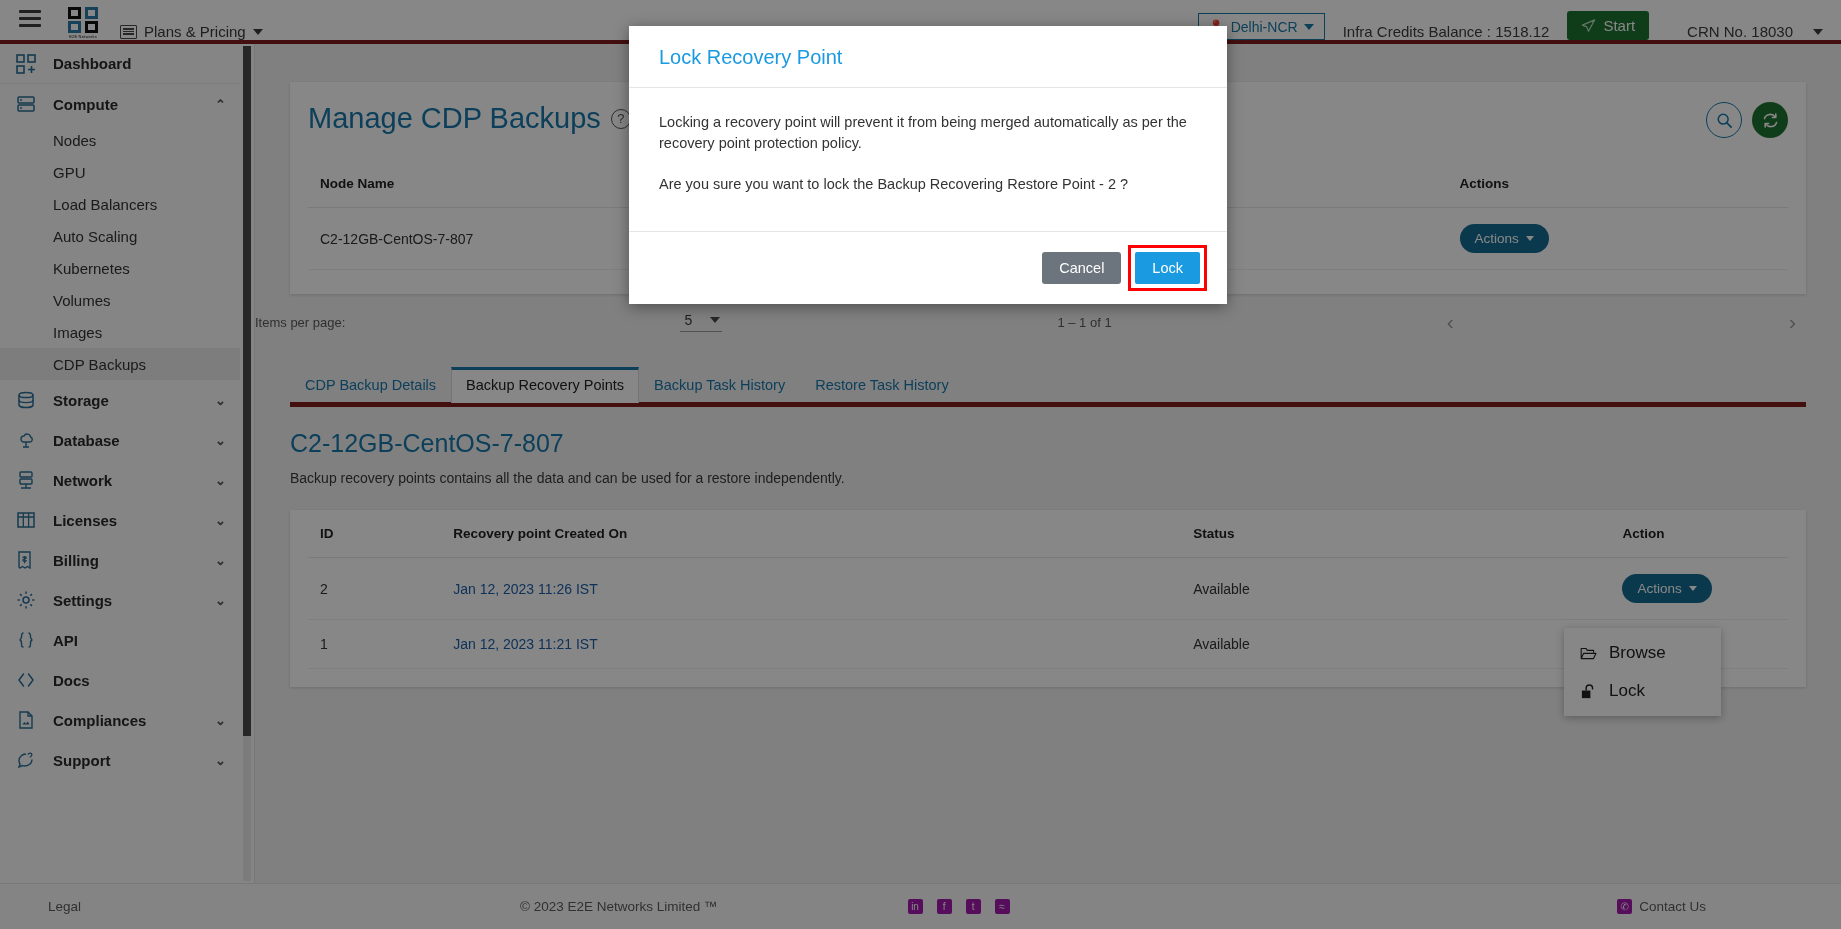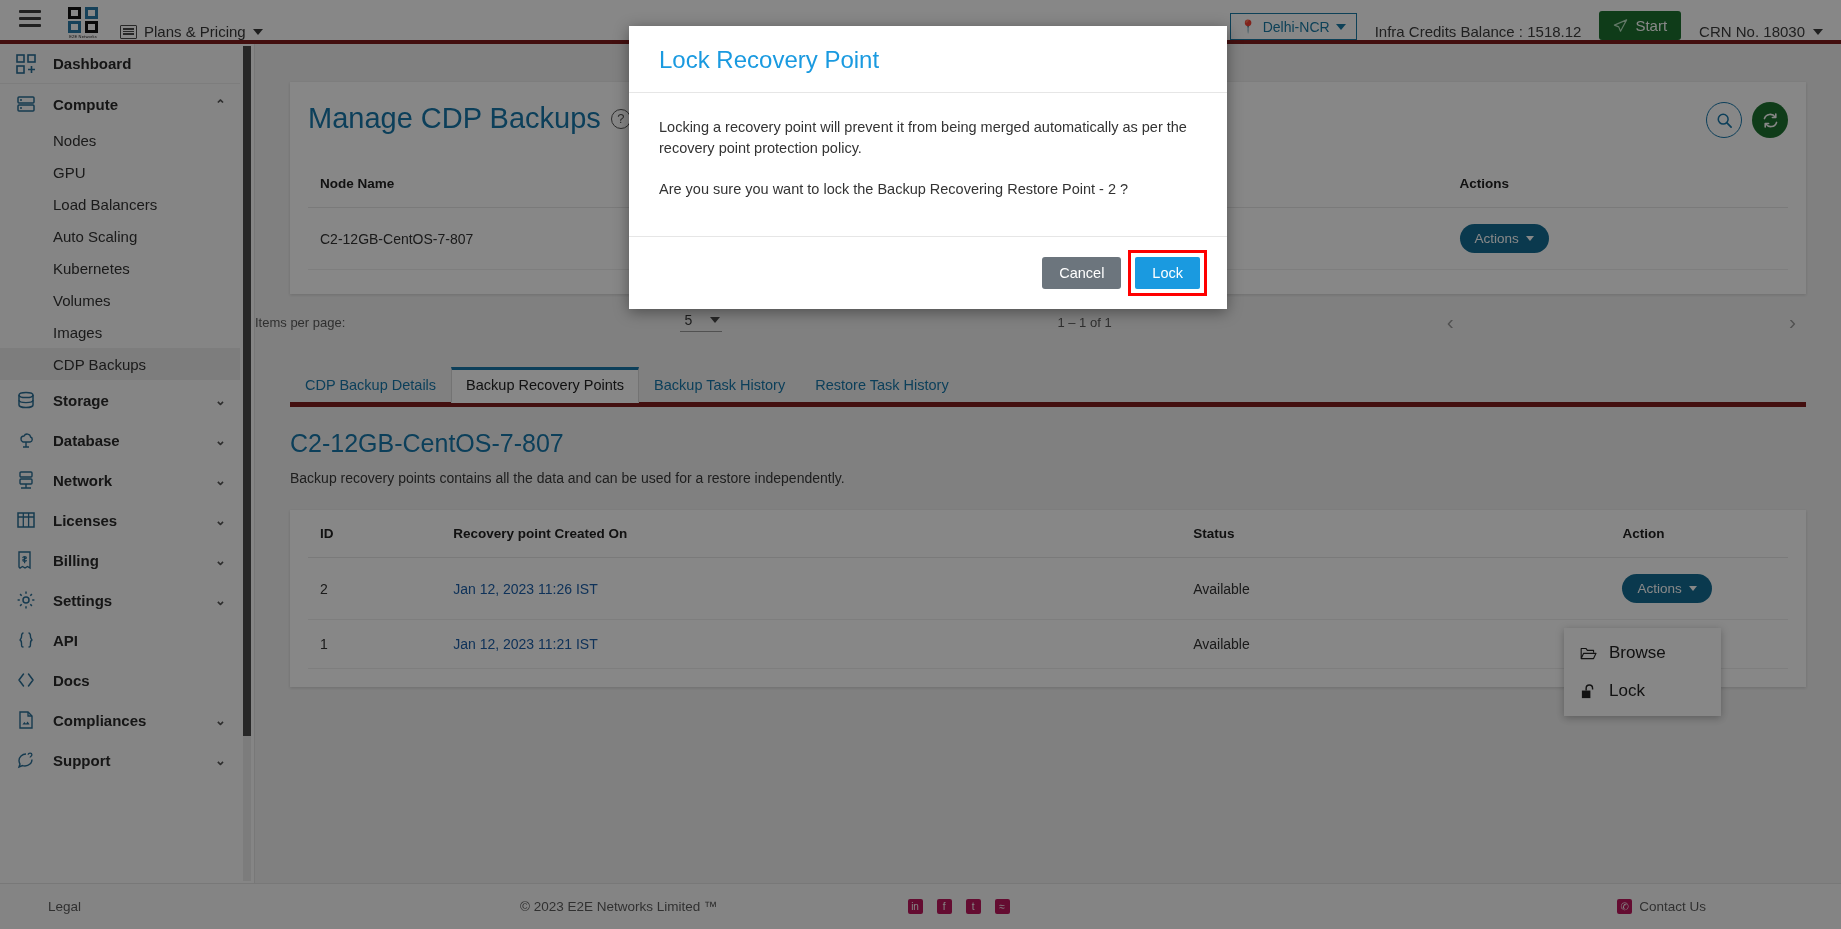--- a/index.html
+++ b/index.html
@@ -71,21 +71,21 @@
     margin-right: 18px;
   }
   .region-chip .pin { font-size: 13px; }
   .region-chip .caret { border-left: 5px solid transparent; border-right: 5px solid transparent; border-top: 6px solid #1a7ba6; }
   .credits { font-size: 15px; color: #3d3d3d; margin-right: 18px; white-space: nowrap;}
   .start-btn {
     background: #1d7230; color: #fff; height: 29px;
     display:flex; align-items:center; gap:7px; padding: 0 14px;
     font-size: 15px; border-radius: 3px; cursor: pointer; margin-right: 18px;
   }
-  .crn { font-size: 15px; color: #3d3d3d; display:flex; align-items:center; gap:8px; margin-right: 18px; cursor:pointer;}
+  .crn { font-size: 15px; color: #3d3d3d; display:flex; align-items:center; gap:20px; margin-right: 18px; cursor:pointer;margin-left:20px;}
   .crn .caret { border-left: 5px solid transparent; border-right: 5px solid transparent; border-top: 6px solid #3d3d3d; }
 
   
   #sidebar {
     position: absolute; top: 44px; left: 0; bottom: 46px; width: 255px;
     background: #fbfbfb; border-right: 1px solid #e3e3e3;
     overflow: hidden; z-index: 15;
   }
   #sidebar-scroll { position:absolute; inset:0; right: 14px; }
   .side-item {
@@ -198,33 +198,33 @@
   
   #footer {
     position: absolute; left: 0; right: 0; bottom: 0; height: 46px;
     background: #fafafa; border-top: 1px solid #e3e3e3;
     display:flex; align-items:center; z-index: 16; font-size: 13.5px; color:#5c5c5c;
   }
   #footer .legal { width: 255px; padding-left: 48px; }
   #footer .copy { flex: 0 0 auto; margin-left: 265px; }
   #footer .social { display:flex; gap: 14px; margin-left: 190px; }
   .sq-icon {
-    width: 15px; height: 15px; background: #be185d; color: #fafafa; border-radius: 2px;
+    width: 15px; height: 15px; background: #a21caf; color: #fafafa; border-radius: 2px;
     font-size: 10px; display:flex; align-items:center; justify-content:center; cursor:pointer;
   }
   #footer .contact { margin-left: auto; margin-right: 135px; display:flex; align-items:center; gap:7px; cursor:pointer;}
 
   
   #modal {
     position: absolute; z-index: 900;
     left: 629px; top: 26px; width: 598px;
     background: #fff; box-shadow: 0 3px 14px rgba(0,0,0,.4);
   }
   #modal .m-head { padding: 20px 30px 18px 30px; border-bottom: 1px solid #e6e6e6; }
-  #modal .m-title { font-size: 24px; color: #1a9ae0; font-weight: normal; }
+  #modal .m-title { font-size: 20px; color: #1a9ae0; font-weight: normal; }
   #modal .m-body { padding: 24px 30px 36px 30px; }
   #modal .m-body p { font-size: 14.5px; color: #333; line-height: 1.45; }
   #modal .m-body p + p { margin-top: 20px; }
   #modal .m-foot {
     border-top: 1px solid #e6e6e6; padding: 13px 20px 13px 20px;
     display:flex; justify-content: flex-end; align-items:center; gap: 0;
   }
   .btn-cancel {
     background: #6c757d; color: #fff; border:none; font-size: 14.5px;
     padding: 8px 17px; border-radius: 3px; cursor:pointer;

